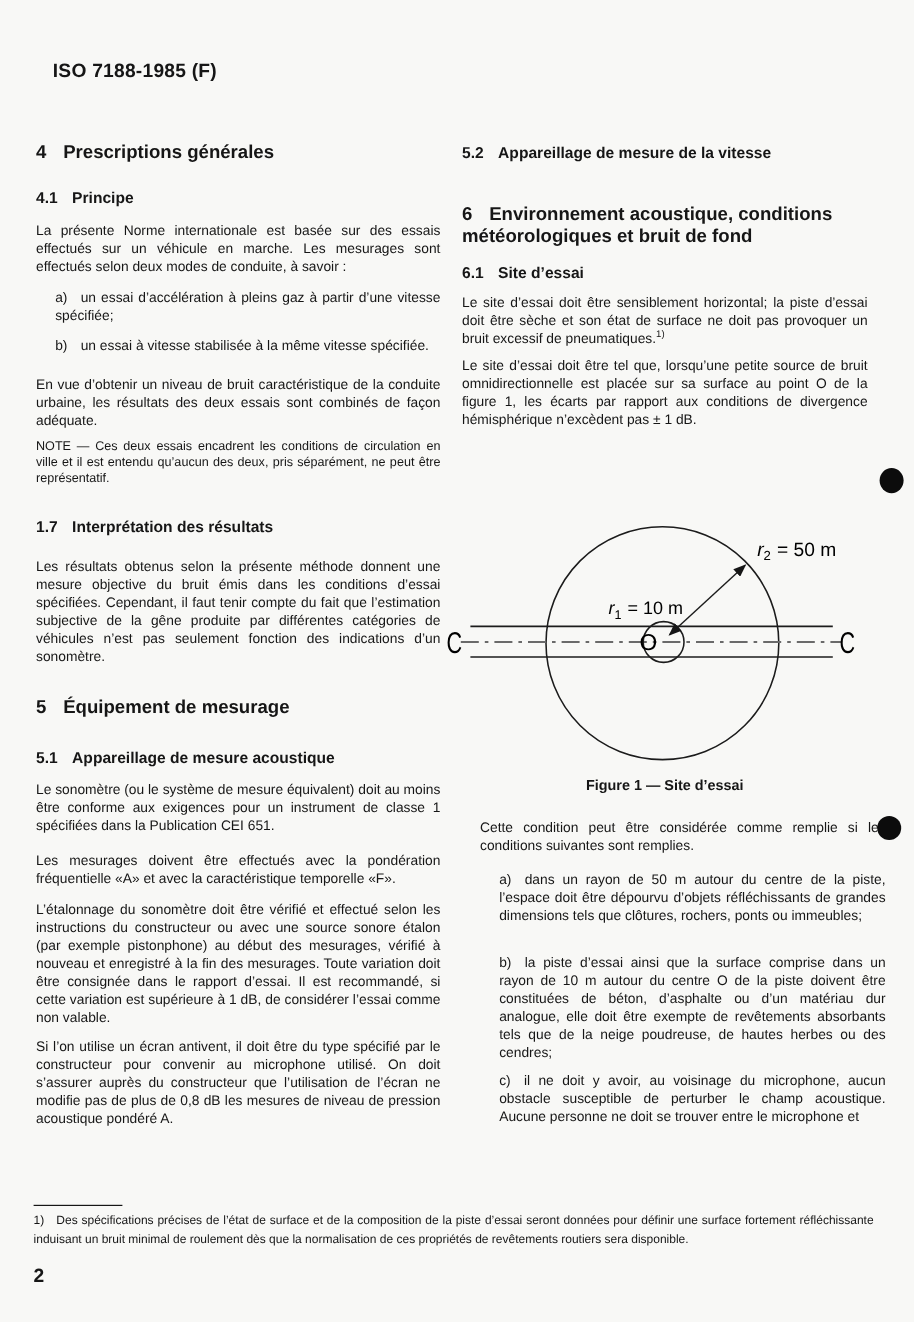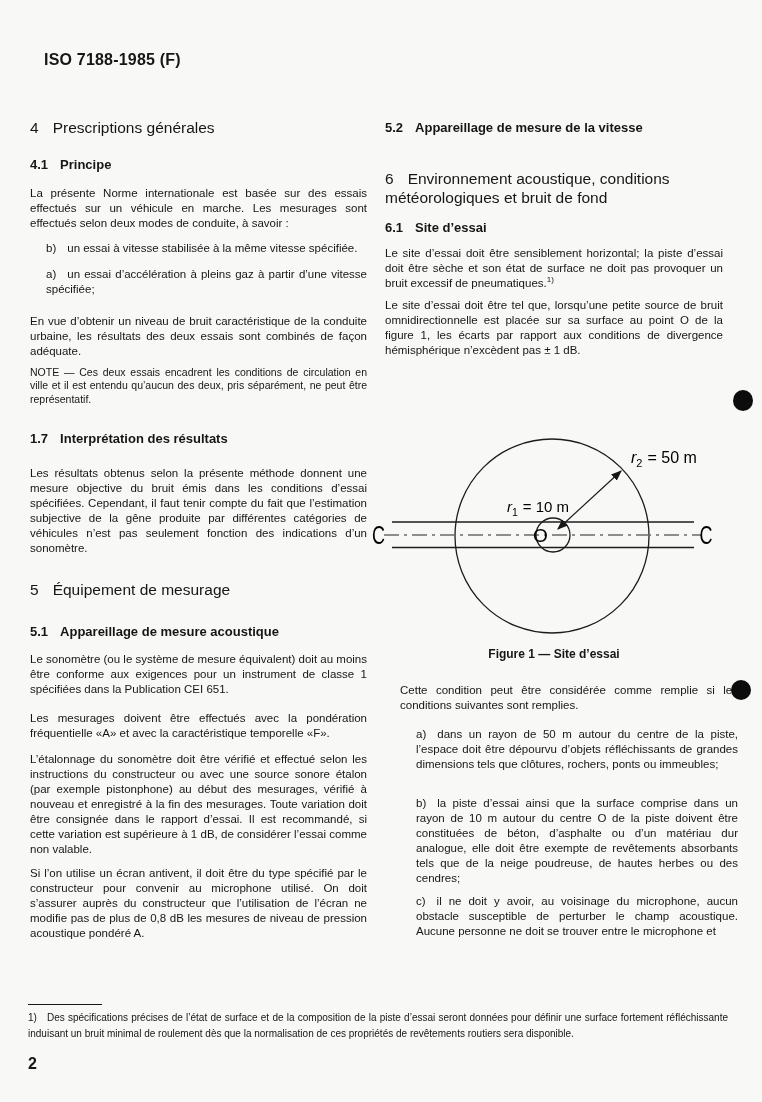--- a/index.html
+++ b/index.html
@@ -10,21 +10,21 @@
     color:#161616;
     position:relative;
     overflow:hidden;
   }
   .page{position:absolute;inset:0;}
   .doc-header{position:absolute;left:44px;top:51px;font-size:16px;font-weight:bold;letter-spacing:0.2px;}
   .col{position:absolute;width:338px;}
   .col-left{left:30px;top:112px;width:337px;}
   .col-right-top{left:385px;top:112px;}
   .col-right-bottom{left:400px;top:681px;}
-  .h-main{font-size:15.5px;font-weight:normal;line-height:19px;margin:0;text-align:left;}
+  .h-main{font-size:15.5px;font-weight:bold;line-height:19px;margin:0;text-align:left;}
   .h-main .num{display:inline-block;margin-right:14px;}
   .h-sub{font-size:13px;font-weight:bold;line-height:17px;margin:0;text-align:left;}
   .h-sub .num{display:inline-block;margin-right:12px;}
   .para{font-size:11.5px;line-height:15px;text-align:justify;margin:0;}
   .note{font-size:10.5px;line-height:13.4px;text-align:justify;margin:0;}
   .item{font-size:11.5px;line-height:15px;text-align:justify;margin:0 0 0 16px;}
   .item .marker{margin-right:11px;}
   sup.fn-ref{font-size:8px;line-height:0;}
   .fig-svg{position:absolute;left:372px;top:428px;}
   .fig-caption{position:absolute;left:385px;top:647px;width:338px;text-align:center;font-size:12px;font-weight:bold;}
@@ -43,23 +43,23 @@
 
   <div class="doc-header">ISO 7188-1985 (F)</div>
 
   <div class="col col-left">
     <h2 class="h-main" style="margin-top:6px"><span class="num">4</span><span>Prescriptions générales</span></h2>
 
     <h3 class="h-sub" style="margin-top:19px"><span class="num">4.1</span><span>Principe</span></h3>
 
     <p class="para" style="margin-top:13px">La présente Norme internationale est basée sur des essais effectués sur un véhicule en marche. Les mesurages sont effectués selon deux modes de conduite, à savoir :</p>
 
+    <div class="item" style="margin-top:11px"><span class="marker">a)</span><span>un essai d’accélération à pleins gaz à partir d’une vitesse spécifiée;</span></div>
+
     <div class="item" style="margin-top:10px"><span class="marker">b)</span><span>un essai à vitesse stabilisée à la même vitesse spécifiée.</span></div>
-
-    <div class="item" style="margin-top:11px"><span class="marker">a)</span><span>un essai d’accélération à pleins gaz à partir d’une vitesse spécifiée;</span></div>
 
     <p class="para" style="margin-top:17px">En vue d’obtenir un niveau de bruit caractéristique de la conduite urbaine, les résultats des deux essais sont combinés de façon adéquate.</p>
 
     <p class="note" style="margin-top:7px">NOTE — Ces deux essais encadrent les conditions de circulation en ville et il est entendu qu’aucun des deux, pris séparément, ne peut être représentatif.</p>
 
     <h3 class="h-sub" style="margin-top:24px"><span class="num">1.7</span><span>Interprétation des résultats</span></h3>
 
     <p class="para" style="margin-top:19px">Les résultats obtenus selon la présente méthode donnent une mesure objective du bruit émis dans les conditions d’essai spécifiées. Cependant, il faut tenir compte du fait que l’estimation subjective de la gêne produite par différentes catégories de véhicules n’est pas seulement fonction des indications d’un sonomètre.</p>
 
     <h2 class="h-main" style="margin-top:24px"><span class="num">5</span><span>Équipement de mesurage</span></h2>

